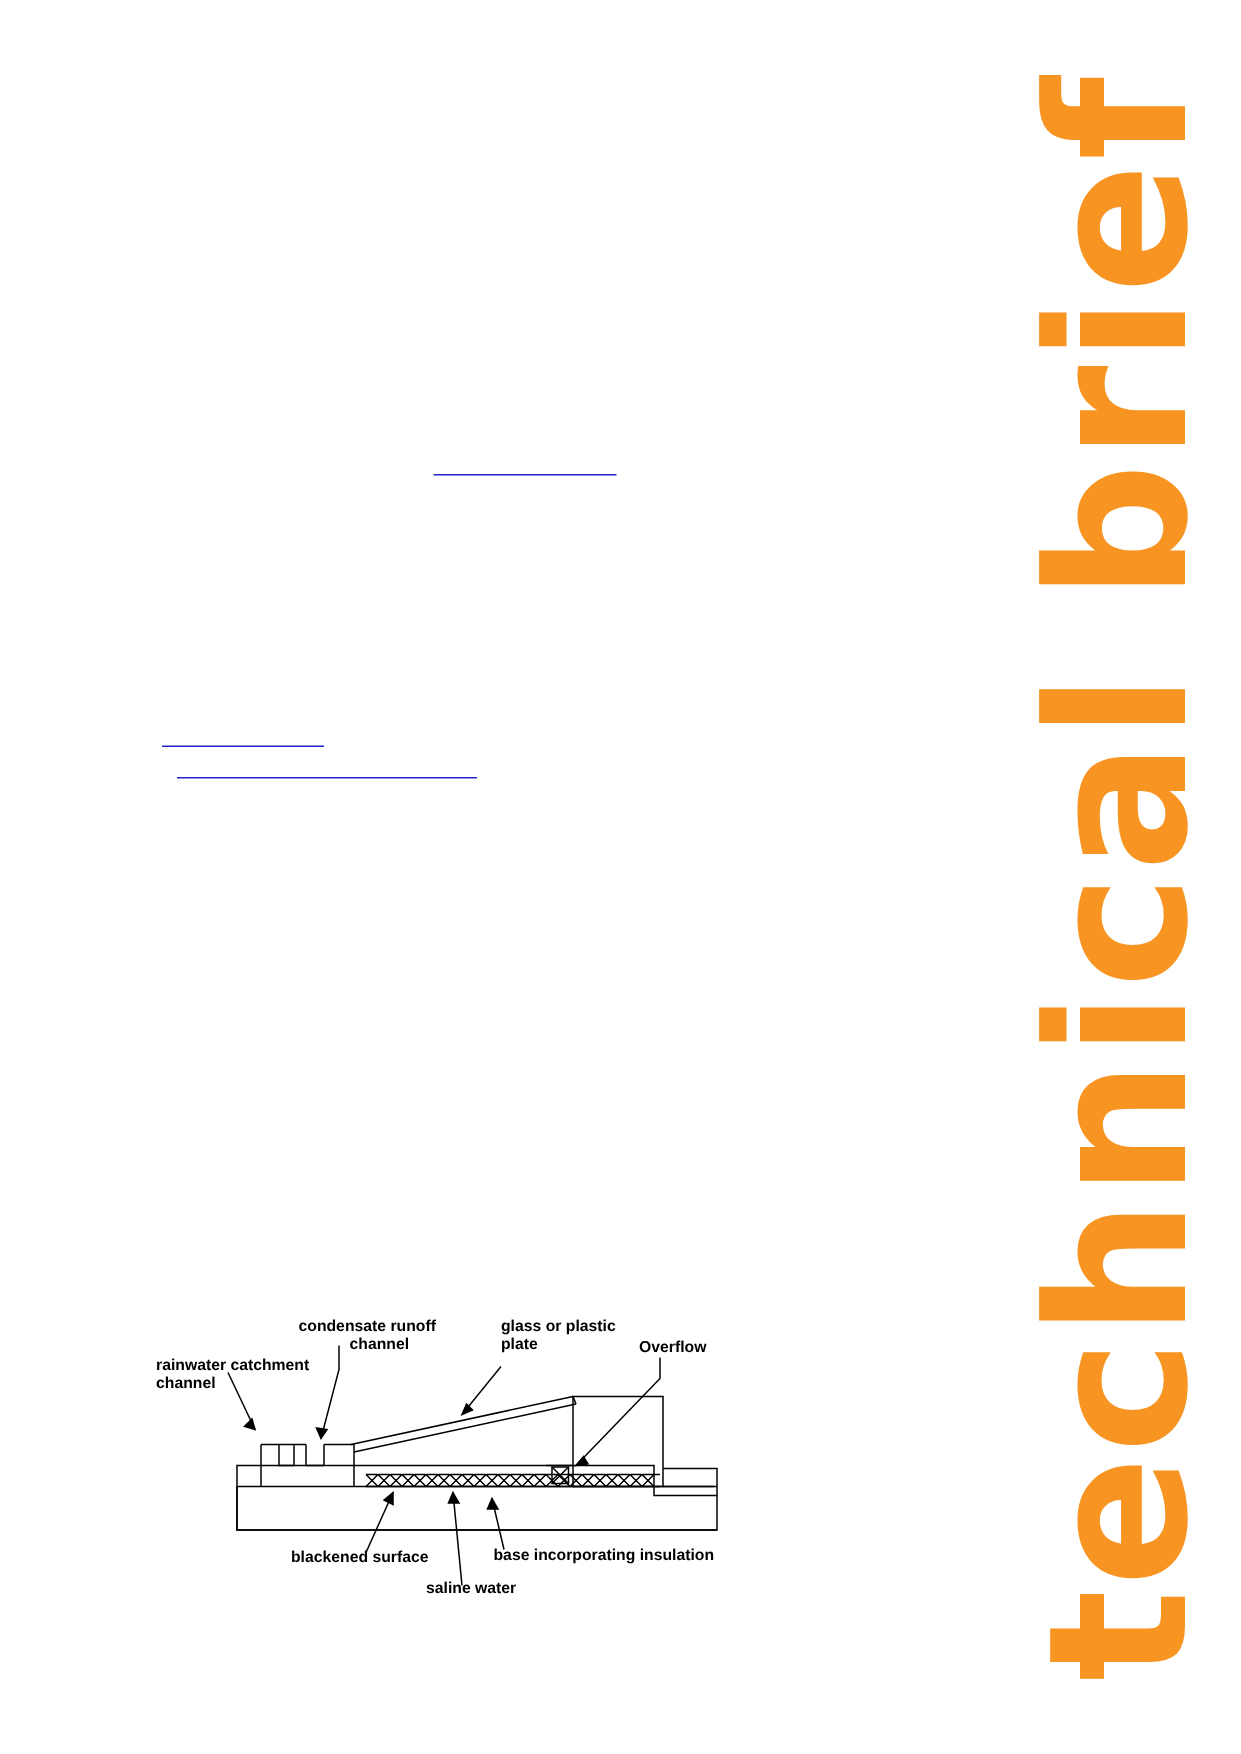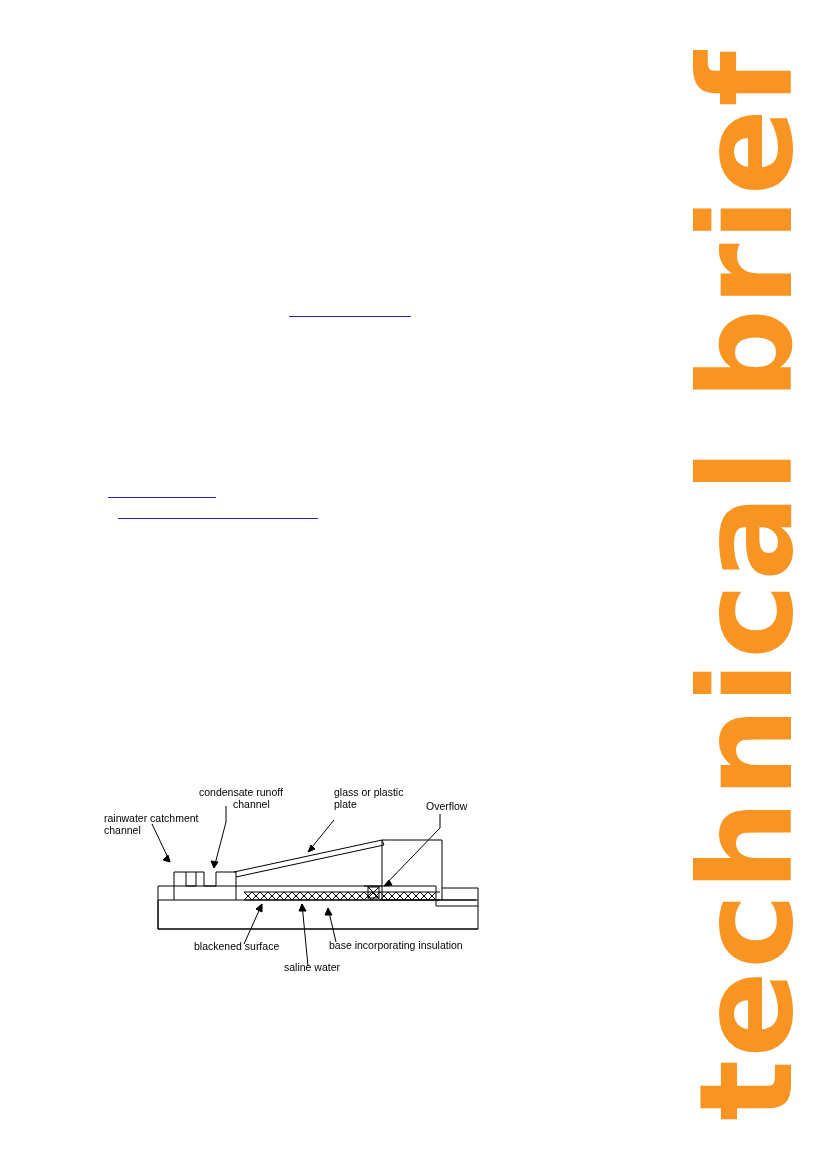--- a/index.html
+++ b/index.html
@@ -45,23 +45,24 @@
     height: 0;
   }
   #link-1 { left: 289px; top: 316px;  width: 122px; }
   #link-2 { left: 108px; top: 497px;  width: 108px; }
   #link-3 { left: 118px; top: 518px;  width: 200px; }
 
   
   .figure {
     position: absolute;
     left: 96px;
-    top: 776px;
+    top: 867px;
     width: 420px;
     height: 230px;
+    font-weight: bold;
   }
   .figure svg { display: block; }
 
   .fig-label {
     font-family: "Liberation Sans", sans-serif;
     font-size: 10.5px;
     fill: #000000;
   }
 </style>
 </head>

